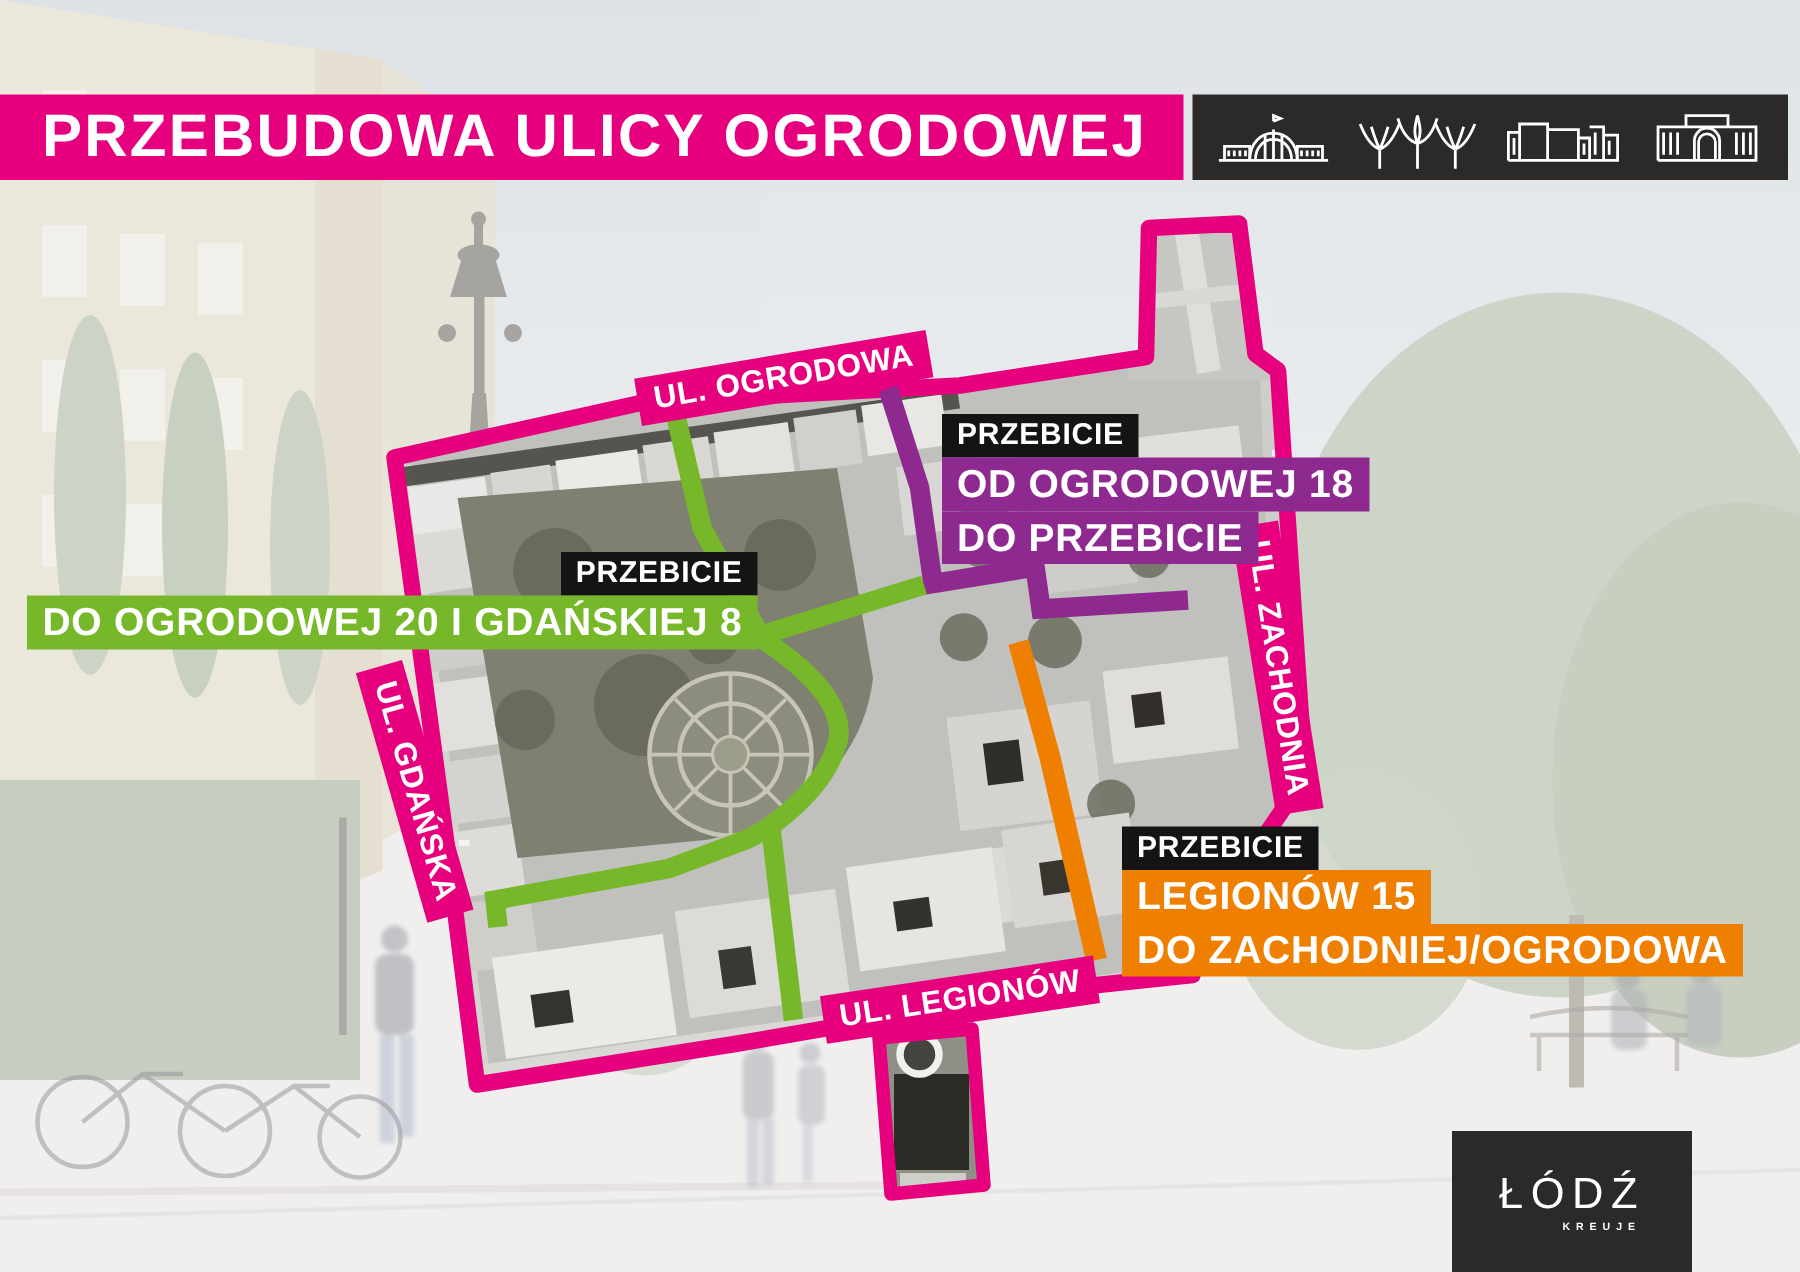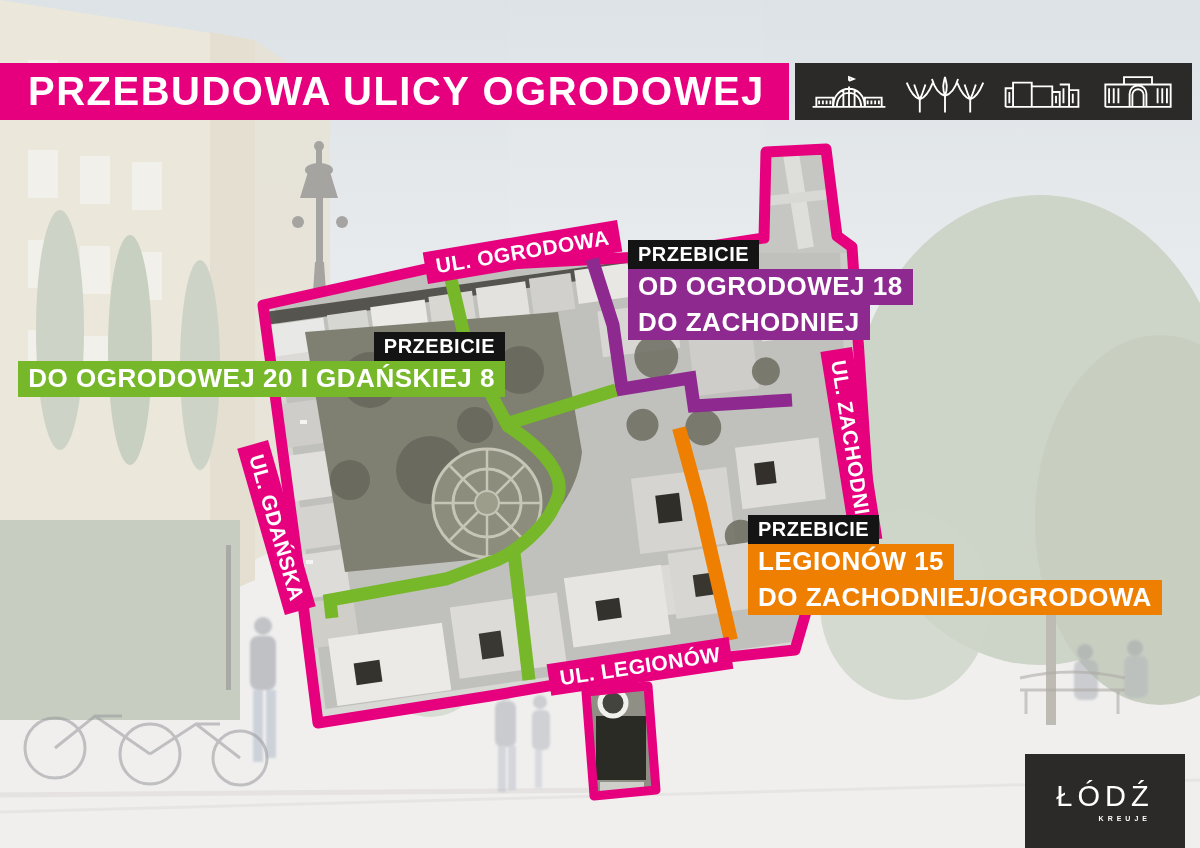--- a/index.html
+++ b/index.html
@@ -18,40 +18,40 @@
     display:flex;align-items:center;justify-content:space-evenly;}
   .icon-bar svg{stroke:#fff;fill:none;stroke-width:2;}
   
   .street-label{background:var(--pink);color:#fff;font-weight:bold;font-size:21px;
     padding:4px 11px;white-space:nowrap;letter-spacing:.5px;}
   #lbl-ogrodowa{left:428px;top:252px;transform:rotate(-9.5deg);transform-origin:0 100%;}
   #lbl-gdanska{left:268px;top:440px;transform:rotate(74deg);transform-origin:0 0;}
   #lbl-zachodnia{left:852px;top:347px;transform:rotate(81deg);transform-origin:0 0;}
   #lbl-legionow{left:549px;top:664px;transform:rotate(-8.5deg);transform-origin:0 50%;}
   
-  .callout{display:flex;flex-direction:column;align-items:flex-start;}
+  .callout{display:flex;flex-direction:column;align-items:flex-start;margin-top:36px;}
   .callout .tag{background:var(--tag);color:#fff;font-weight:bold;font-size:20px;
     padding:3px 10px;width:max-content;letter-spacing:.5px;}
   .callout .line{color:#fff;font-weight:bold;font-size:26px;padding:2px 10px;
     width:max-content;line-height:1.22;letter-spacing:.5px;}
   #callout-green{right:695px;top:332px;align-items:flex-end;}
   #callout-green .line{background:var(--green);}
   #callout-purple{left:628px;top:240px;}
   #callout-purple .line{background:var(--purple);}
   #callout-orange{left:748px;top:515px;}
   #callout-orange .line{background:var(--orange);}
   
   .map-outline{fill:none;stroke:var(--pink);stroke-width:11;stroke-linejoin:round;}
   .map-outline.stub{stroke-width:9;}
   .route{fill:none;stroke-linejoin:miter;stroke-linecap:butt;}
   .rt-green{stroke:var(--green);stroke-width:13;}
   .rt-purple{stroke:var(--purple);stroke-width:13;}
   .rt-orange{stroke:var(--orange);stroke-width:14;}
   
-  .logo-box{left:1025px;top:754px;width:160px;height:94px;background:var(--dark);
+  .logo-box{left:968px;top:754px;width:160px;height:94px;background:var(--dark);
     display:flex;flex-direction:column;align-items:center;justify-content:center;}
   .logo-word{color:#fff;font-size:29px;letter-spacing:5px;font-weight:normal;}
   .logo-tagline{color:#fff;font-size:7px;letter-spacing:4px;font-weight:bold;
     align-self:flex-end;margin:2px 34px 0 0;}
 </style>
 </head>
 <body>
 
 <div id="stage">
 
@@ -262,21 +262,21 @@
   <div class="abs street-label" id="lbl-zachodnia">UL. ZACHODNIA</div>
   <div class="abs street-label" id="lbl-legionow">UL. LEGIONÓW</div>
 
   <div class="abs callout" id="callout-green">
     <div class="tag">PRZEBICIE</div>
     <div class="line">DO OGRODOWEJ 20 I GDAŃSKIEJ 8</div>
   </div>
   <div class="abs callout" id="callout-purple">
     <div class="tag">PRZEBICIE</div>
     <div class="line">OD OGRODOWEJ 18</div>
-    <div class="line">DO ZACHODNIEJ</div>
+    <div class="line">DO PRZEBICIE</div>
   </div>
   <div class="abs callout" id="callout-orange">
     <div class="tag">PRZEBICIE</div>
     <div class="line">LEGIONÓW 15</div>
     <div class="line">DO ZACHODNIEJ/OGRODOWA</div>
   </div>
 
   <div class="abs title-bar">PRZEBUDOWA ULICY OGRODOWEJ</div>
 
   <div class="abs icon-bar">

